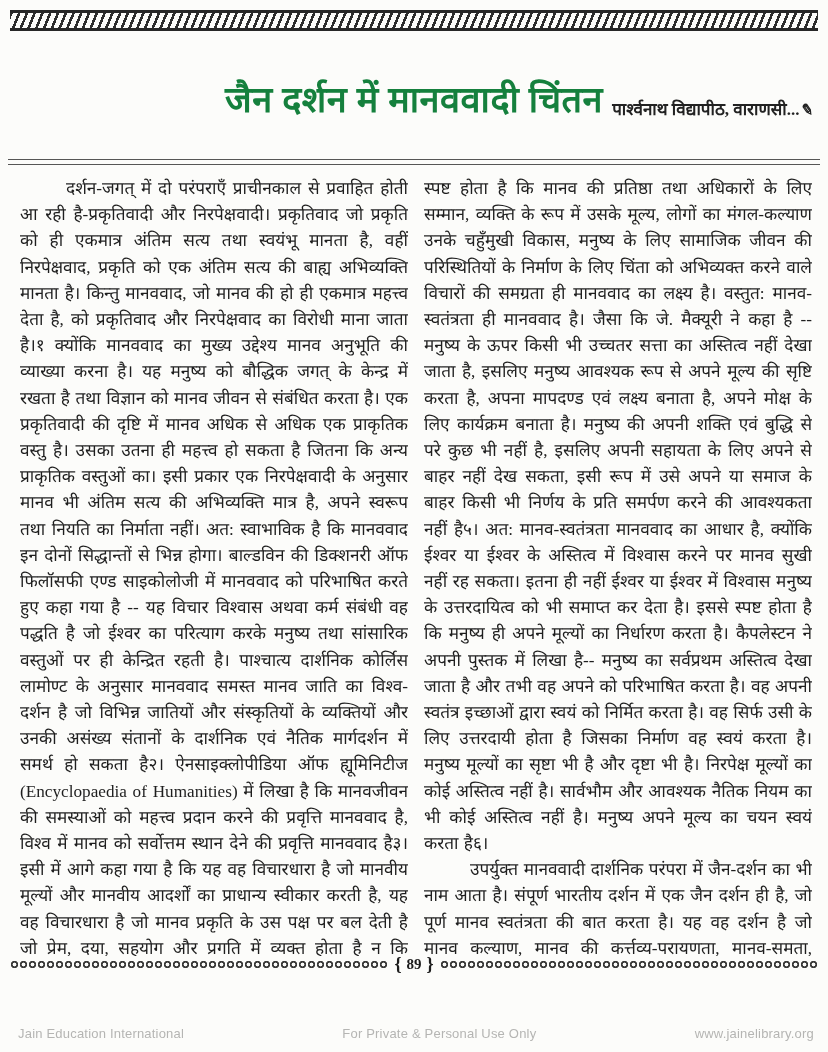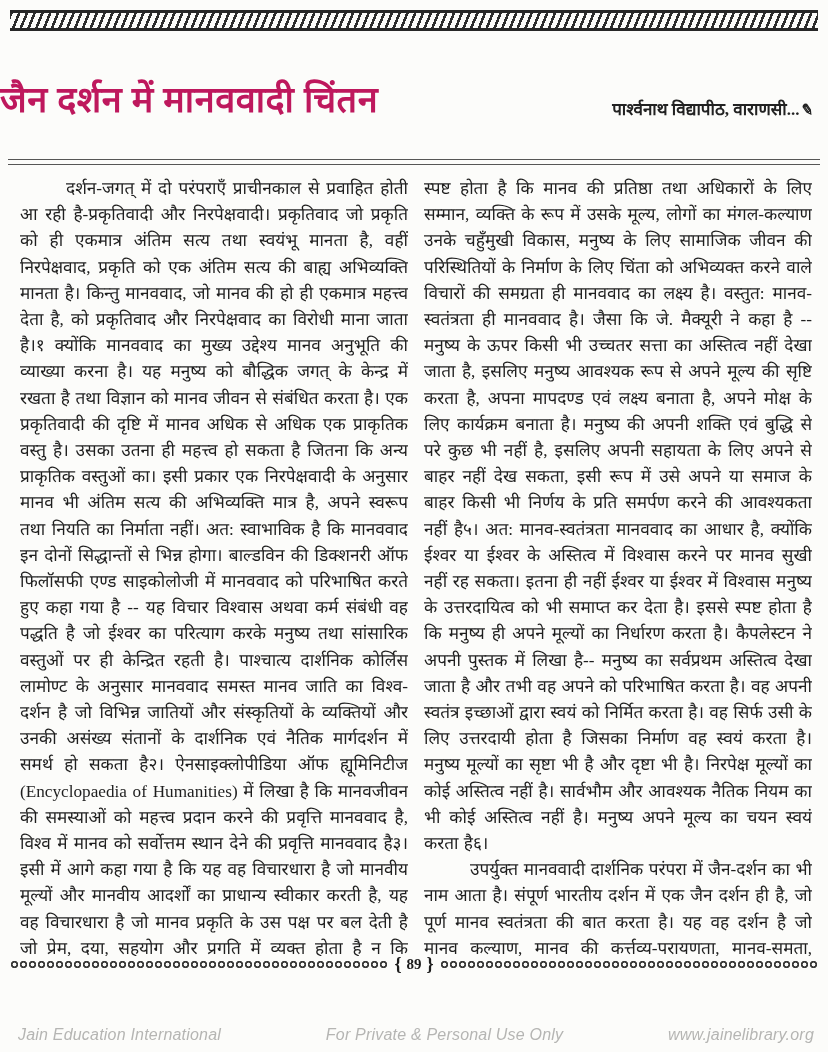--- a/index.html
+++ b/index.html
@@ -14,22 +14,22 @@
   }
   
   .ornament-top{
     position:absolute;left:10px;right:10px;top:10px;height:15px;
     border-top:3px solid #161616;border-bottom:3px solid #161616;
     background-image:repeating-linear-gradient(112deg,#1c1c1c 0 2.6px,transparent 2.6px 7.2px);
     opacity:.92;
   }
   .title{
     position:absolute;left:0;right:0;top:50px;
-    font-size:36px;font-weight:bold;
-    letter-spacing:.5px;color:#be185d;
+    text-align:center;font-size:36px;font-weight:bold;
+    letter-spacing:.5px;color:#15803d;
   }
   .byline{
     position:absolute;right:14px;top:96px;text-align:right;
   }
   .author{
     font-size:24px;font-weight:bold;color:#1a1a1a;line-height:30px;
   }
   .affiliation{
     font-size:17px;font-weight:bold;color:#222;line-height:24px;margin-top:2px;
   }
@@ -64,21 +64,21 @@
   }
   .pageno-wrap{
     padding:0 6px;display:flex;align-items:center;gap:5px;
     font-size:15px;font-weight:bold;color:#1c1c1c;
   }
   .brace{font-size:18px;}
   .footer{
     position:absolute;left:18px;right:14px;top:1026px;
     display:flex;justify-content:space-between;align-items:flex-start;
     font-family:"Liberation Sans","DejaVu Sans",sans-serif;
-    font-size:16px;color:#b5b5b3;letter-spacing:.2px;font-style:italic;
+    font-size:13px;color:#b5b5b3;letter-spacing:.2px;
   }
 </style>
 </head>
 <body>
 
 <div class="page">
 
   <div class="ornament-top"></div>
 
   <h1 class="title">जैन दर्शन में मानववादी चिंतन</h1>

